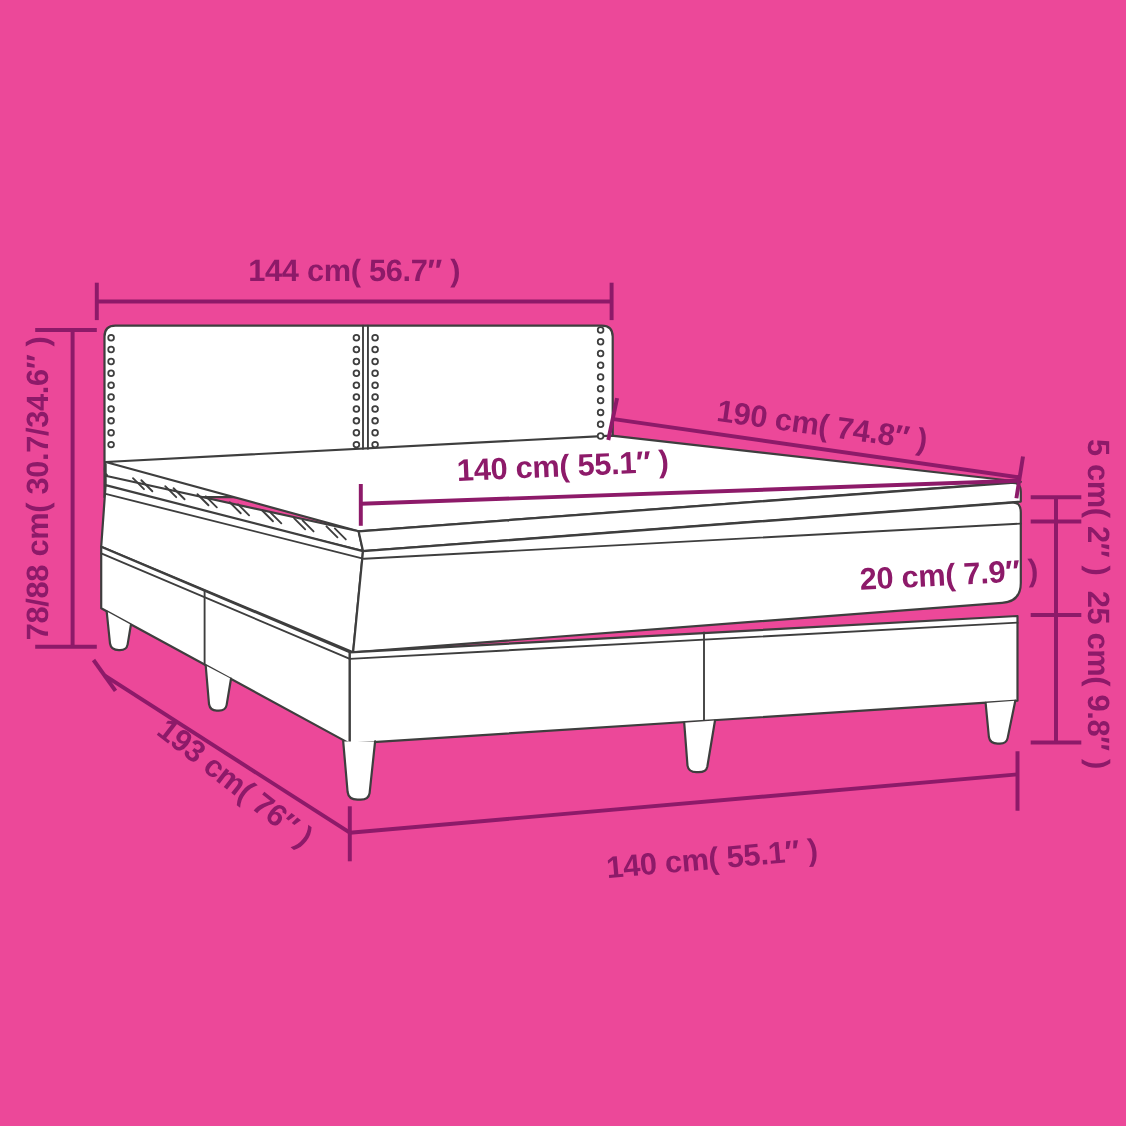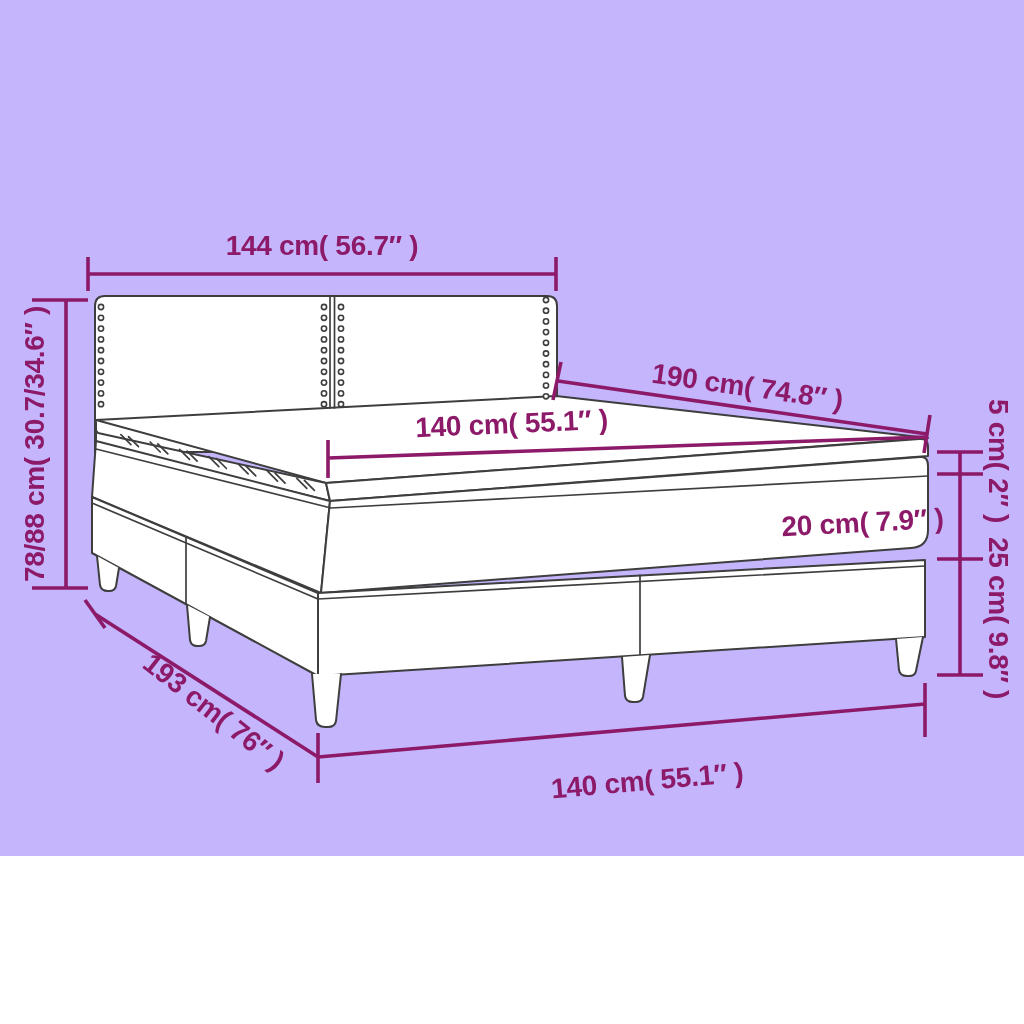--- a/index.html
+++ b/index.html
@@ -1,16 +1,16 @@
 <!DOCTYPE html>
 <html style="--dim: #8d1a69; --line: #3e3e3e;"><head>
 <meta charset="utf-8">
 <style>
   html,body{margin:0;padding:0;background:#fff;}
-  .stage{position:relative;width:1024px;height:856px;background:#c4b5fd;overflow:hidden;}
+  .stage{position:relative;width:1024px;height:1024px;background:#ec4899;overflow:hidden;}
   svg{display:block;}
   .art{fill:#ffffff;stroke:var(--line,#3e3e3e);stroke-width:2;stroke-linejoin:round;stroke-linecap:round;}
   .artline{fill:none;stroke:var(--line,#3e3e3e);stroke-width:2;stroke-linejoin:round;stroke-linecap:round;}
   .thin{stroke-width:1.7;}
   .dim{stroke:var(--dim,#8d1a69);stroke-width:3.6;fill:none;stroke-linecap:butt;}
   .dim-text{font-family:"Liberation Sans",sans-serif;font-weight:700;font-size:28px;letter-spacing:-0.3px;fill:var(--dim,#8d1a69);}
 </style>
 </head>
 <body style="background: rgb(255, 255, 255);">
 

